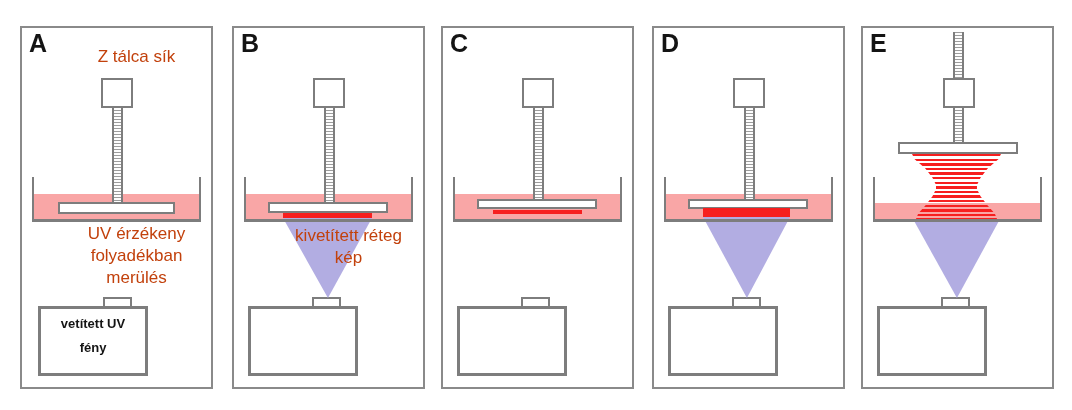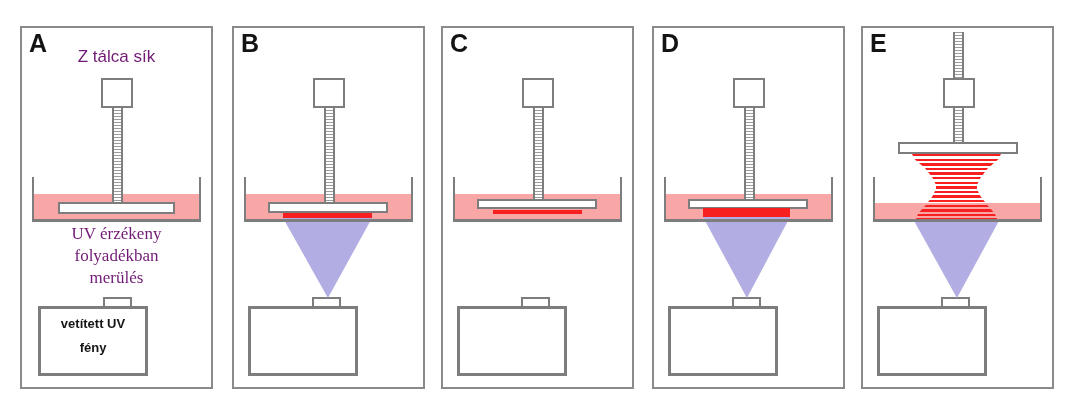--- a/index.html
+++ b/index.html
@@ -61,23 +61,23 @@
 
   .projector{position:absolute;top:280px;left:16px;width:110px;height:70px;background:#ffffff;
              border:3px solid var(--c-outline,#7d7d7d);box-sizing:border-box;z-index:3;}
   .p-a .projector{left:18px;}
   .lens{position:absolute;top:271px;left:80px;width:29px;height:12px;background:#ffffff;
         border:2px solid var(--c-outline,#7d7d7d);box-sizing:border-box;z-index:2;}
   .p-a .lens{left:83px;}
 
   
   .caption{position:absolute;left:0;width:100%;text-align:center;font-size:17px;line-height:22px;
-           white-space:pre-line;z-index:6;color:#701a75;}
+           white-space:pre-line;z-index:6;color:#c2410c;padding-left:20px;}
   .cap-plane{top:20px;}
-  .cap-immersion{top:197px;font-family:Liberation Serif, serif;}
+  .cap-immersion{top:197px;}
   .cap-layer{top:199px;}
   .cap-projector{position:absolute;top:286px;width:110px;text-align:center;font-size:13px;line-height:24px;
                  font-weight:bold;white-space:pre-line;z-index:6;left:18px;color:#141414;}
 </style>
 </head>
 <body>
 
 <div class="figure">
 
   <section class="panel p-a" id="pA">
@@ -104,20 +104,22 @@
     <div class="rod"></div>
     <div class="block"></div>
     <div class="platform"></div>
     <div class="cured"></div>
     <div class="cone"></div>
     <div class="vat-wall wl"></div>
     <div class="vat-wall wr"></div>
     <div class="vat-bottom"></div>
     <div class="projector"></div>
     <div class="lens"></div>
+    <div class="caption cap-layer">kivetített réteg
+kép</div>
     <div class="panel-label">B</div>
   </section>
 
   <section class="panel p-c" id="pC">
     <div class="liquid"></div>
     <div class="rod"></div>
     <div class="block"></div>
     <div class="platform"></div>
     <div class="cured"></div>
     <div class="vat-wall wl"></div>

